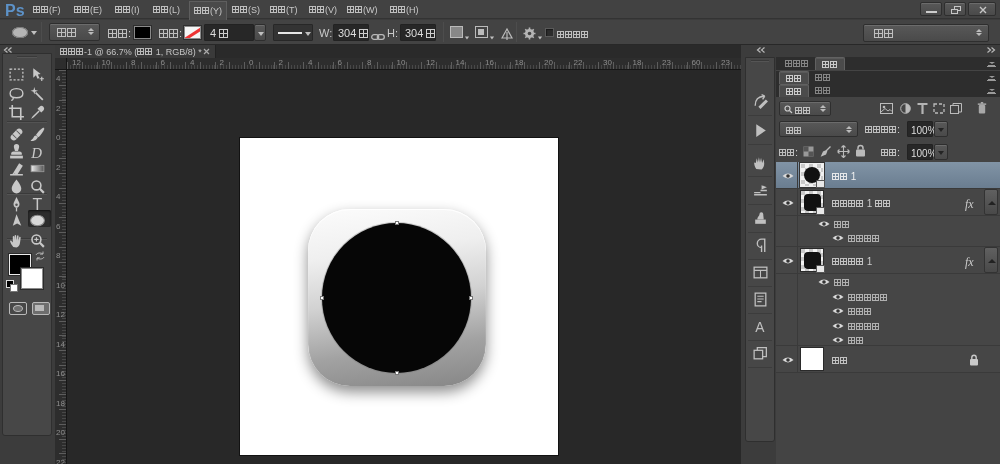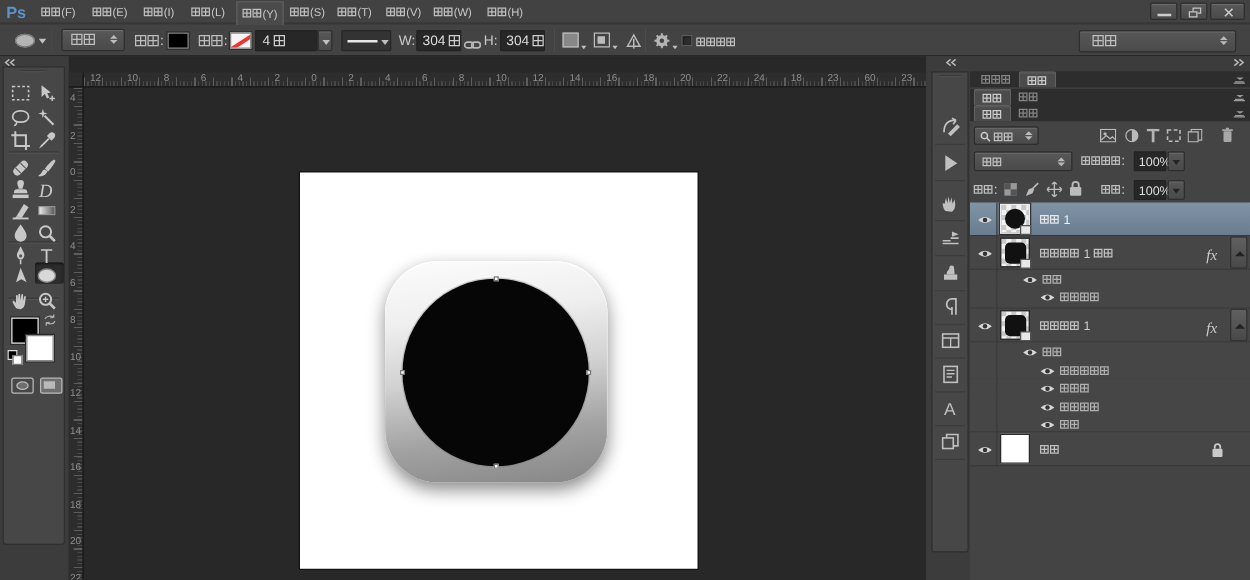--- a/index.html
+++ b/index.html
@@ -36,21 +36,21 @@
 .lrow{position:absolute;left:0;width:224px;border-bottom:1px solid #3a3a3a;background:#464646}
 .srow{position:absolute;left:0;width:224px;background:#464646}
 .thumb{position:absolute;width:24px;height:24px;background:repeating-conic-gradient(#f2f2f2 0% 25%,#c9c9c9 0% 50%) 0 0/8px 8px;border:1px solid #2a2a2a}
 .badge{position:absolute;right:-2px;bottom:-2px;width:9px;height:8px;background:#e8e8e8;border:1px solid #555;border-radius:1px}
 .lname{position:absolute;color:#ccc;font-size:10px;white-space:nowrap}
 .srow .lname{color:#b9b9b9}
 </style></head>
 <body>
 
 <div class="ab" id="menubar" style="left:0;top:0;width:1000px;height:19px;background:#424242;border-bottom:1px solid #333">
- <div class="ab" style="left:5px;top:2px;font-size:13px;font-weight:bold;color:#5d92c8;letter-spacing:0">Ps</div>
+ <div class="ab" style="left:5px;top:2px;font-size:16px;font-weight:bold;color:#5d92c8;letter-spacing:0">Ps</div>
  <div class="ab txt" style="left:33px;top:5px;font-size:9px"><b class="c s"></b><b class="c s"></b>(F)</div>
  <div class="ab txt" style="left:74px;top:5px;font-size:9px"><b class="c s"></b><b class="c s"></b>(E)</div>
  <div class="ab txt" style="left:115px;top:5px;font-size:9px"><b class="c s"></b><b class="c s"></b>(I)</div>
  <div class="ab txt" style="left:153px;top:5px;font-size:9px"><b class="c s"></b><b class="c s"></b>(L)</div>
  <div class="ab txt" style="left:189px;top:1px;padding:4px 4px;background:#4a4a4a;border:1px solid #5e5e5e;font-size:9px"><b class="c s"></b><b class="c s"></b>(Y)</div>
  <div class="ab txt" style="left:232px;top:5px;font-size:9px"><b class="c s"></b><b class="c s"></b>(S)</div>
  <div class="ab txt" style="left:270px;top:5px;font-size:9px"><b class="c s"></b><b class="c s"></b>(T)</div>
  <div class="ab txt" style="left:309px;top:5px;font-size:9px"><b class="c s"></b><b class="c s"></b>(V)</div>
  <div class="ab txt" style="left:347px;top:5px;font-size:9px"><b class="c s"></b><b class="c s"></b>(W)</div>
  <div class="ab txt" style="left:390px;top:5px;font-size:9px"><b class="c s"></b><b class="c s"></b>(H)</div>
@@ -229,20 +229,28 @@
       <div class="ab" style="left:6px;top:248px;width:18px;height:13px;border:1px solid #b9b9b9;border-radius:2px">
         <div class="ab" style="left:3px;top:2px;width:10px;height:7px;border-radius:50%;border:1px solid #b9b9b9;background:#6e6e6e"></div>
       </div>
       <div class="ab" style="left:29px;top:248px;width:18px;height:13px;border:1px solid #b9b9b9;border-radius:2px;background:#6e6e6e">
         <div class="ab" style="left:2px;top:2px;width:9px;height:6px;background:#b9b9b9"></div>
       </div>
  </div>
 </div>
 
 <div class="ab" id="docwin" style="left:55px;top:45px;width:686px;height:419px;background:#282828">
+ <div class="ab" style="left:0;top:0;width:686px;height:13px;background:#2a2a2a">
+  <div class="ab" style="left:0;top:0;width:161px;height:13px;background:#3a3a3a;border-right:1px solid #222">
+   <div class="ab" style="left:5px;top:2px;font-size:9px;color:#c4c4c4;white-space:nowrap"><b class="c s"></b><b class="c s"></b><b class="c s"></b>-1 @ 66.7% (<b class="c s"></b><b class="c s"></b> 1, RGB/8) *</div>
+   <svg class="ab" style="left:148px;top:3px" width="7" height="7">
+          <path d="M1 1 L6 6 M6 1 L1 6" stroke="#aaa" stroke-width="1.2"></path>
+        </svg>
+  </div>
+ </div>
 
  <div class="ab" id="hruler" style="left:12px;top:13px;width:674px;height:12px;background:#2d2d2d;border-bottom:1px solid #161616;
    background-image:repeating-linear-gradient(to right,#5d5d5d 0 1px,transparent 1px 14.75px),repeating-linear-gradient(to right,#484848 0 1px,transparent 1px 2.95px);
    background-size:100% 7px,100% 4px;background-position:left bottom,left bottom;background-repeat:no-repeat;overflow:hidden">
       <span class="rnum" style="left:5px;top:1px">12</span>
       <span class="rnum" style="left:34.5px;top:1px">10</span>
       <span class="rnum" style="left:64px;top:1px">8</span>
       <span class="rnum" style="left:93.5px;top:1px">6</span>
       <span class="rnum" style="left:123px;top:1px">4</span>
       <span class="rnum" style="left:152.5px;top:1px">2</span>
@@ -251,21 +259,21 @@
       <span class="rnum" style="left:241px;top:1px">4</span>
       <span class="rnum" style="left:270.5px;top:1px">6</span>
       <span class="rnum" style="left:300px;top:1px">8</span>
       <span class="rnum" style="left:329.5px;top:1px">10</span>
       <span class="rnum" style="left:359px;top:1px">12</span>
       <span class="rnum" style="left:388.5px;top:1px">14</span>
       <span class="rnum" style="left:418px;top:1px">16</span>
       <span class="rnum" style="left:447.5px;top:1px">18</span>
       <span class="rnum" style="left:477px;top:1px">20</span>
       <span class="rnum" style="left:506.5px;top:1px">22</span>
-      <span class="rnum" style="left:536px;top:1px">24</span>
+      <span class="rnum" style="left:536px;top:1px">30</span>
       <span class="rnum" style="left:565.5px;top:1px">18</span>
       <span class="rnum" style="left:595px;top:1px">23</span>
       <span class="rnum" style="left:624.5px;top:1px">60</span>
       <span class="rnum" style="left:654px;top:1px">23</span>
     </div>
  <div class="ab" id="vruler" style="left:0;top:25px;width:12px;height:394px;background:#2d2d2d;border-right:1px solid #161616;
    background-image:repeating-linear-gradient(to bottom,#5d5d5d 0 1px,transparent 1px 14.75px),repeating-linear-gradient(to bottom,#484848 0 1px,transparent 1px 2.95px);
    background-size:7px 100%,4px 100%;background-position:right top,right top;background-repeat:no-repeat;overflow:hidden">
       <span class="rnum" style="left:1px;top:5px">4</span>
       <span class="rnum" style="left:1px;top:34.5px">2</span>

